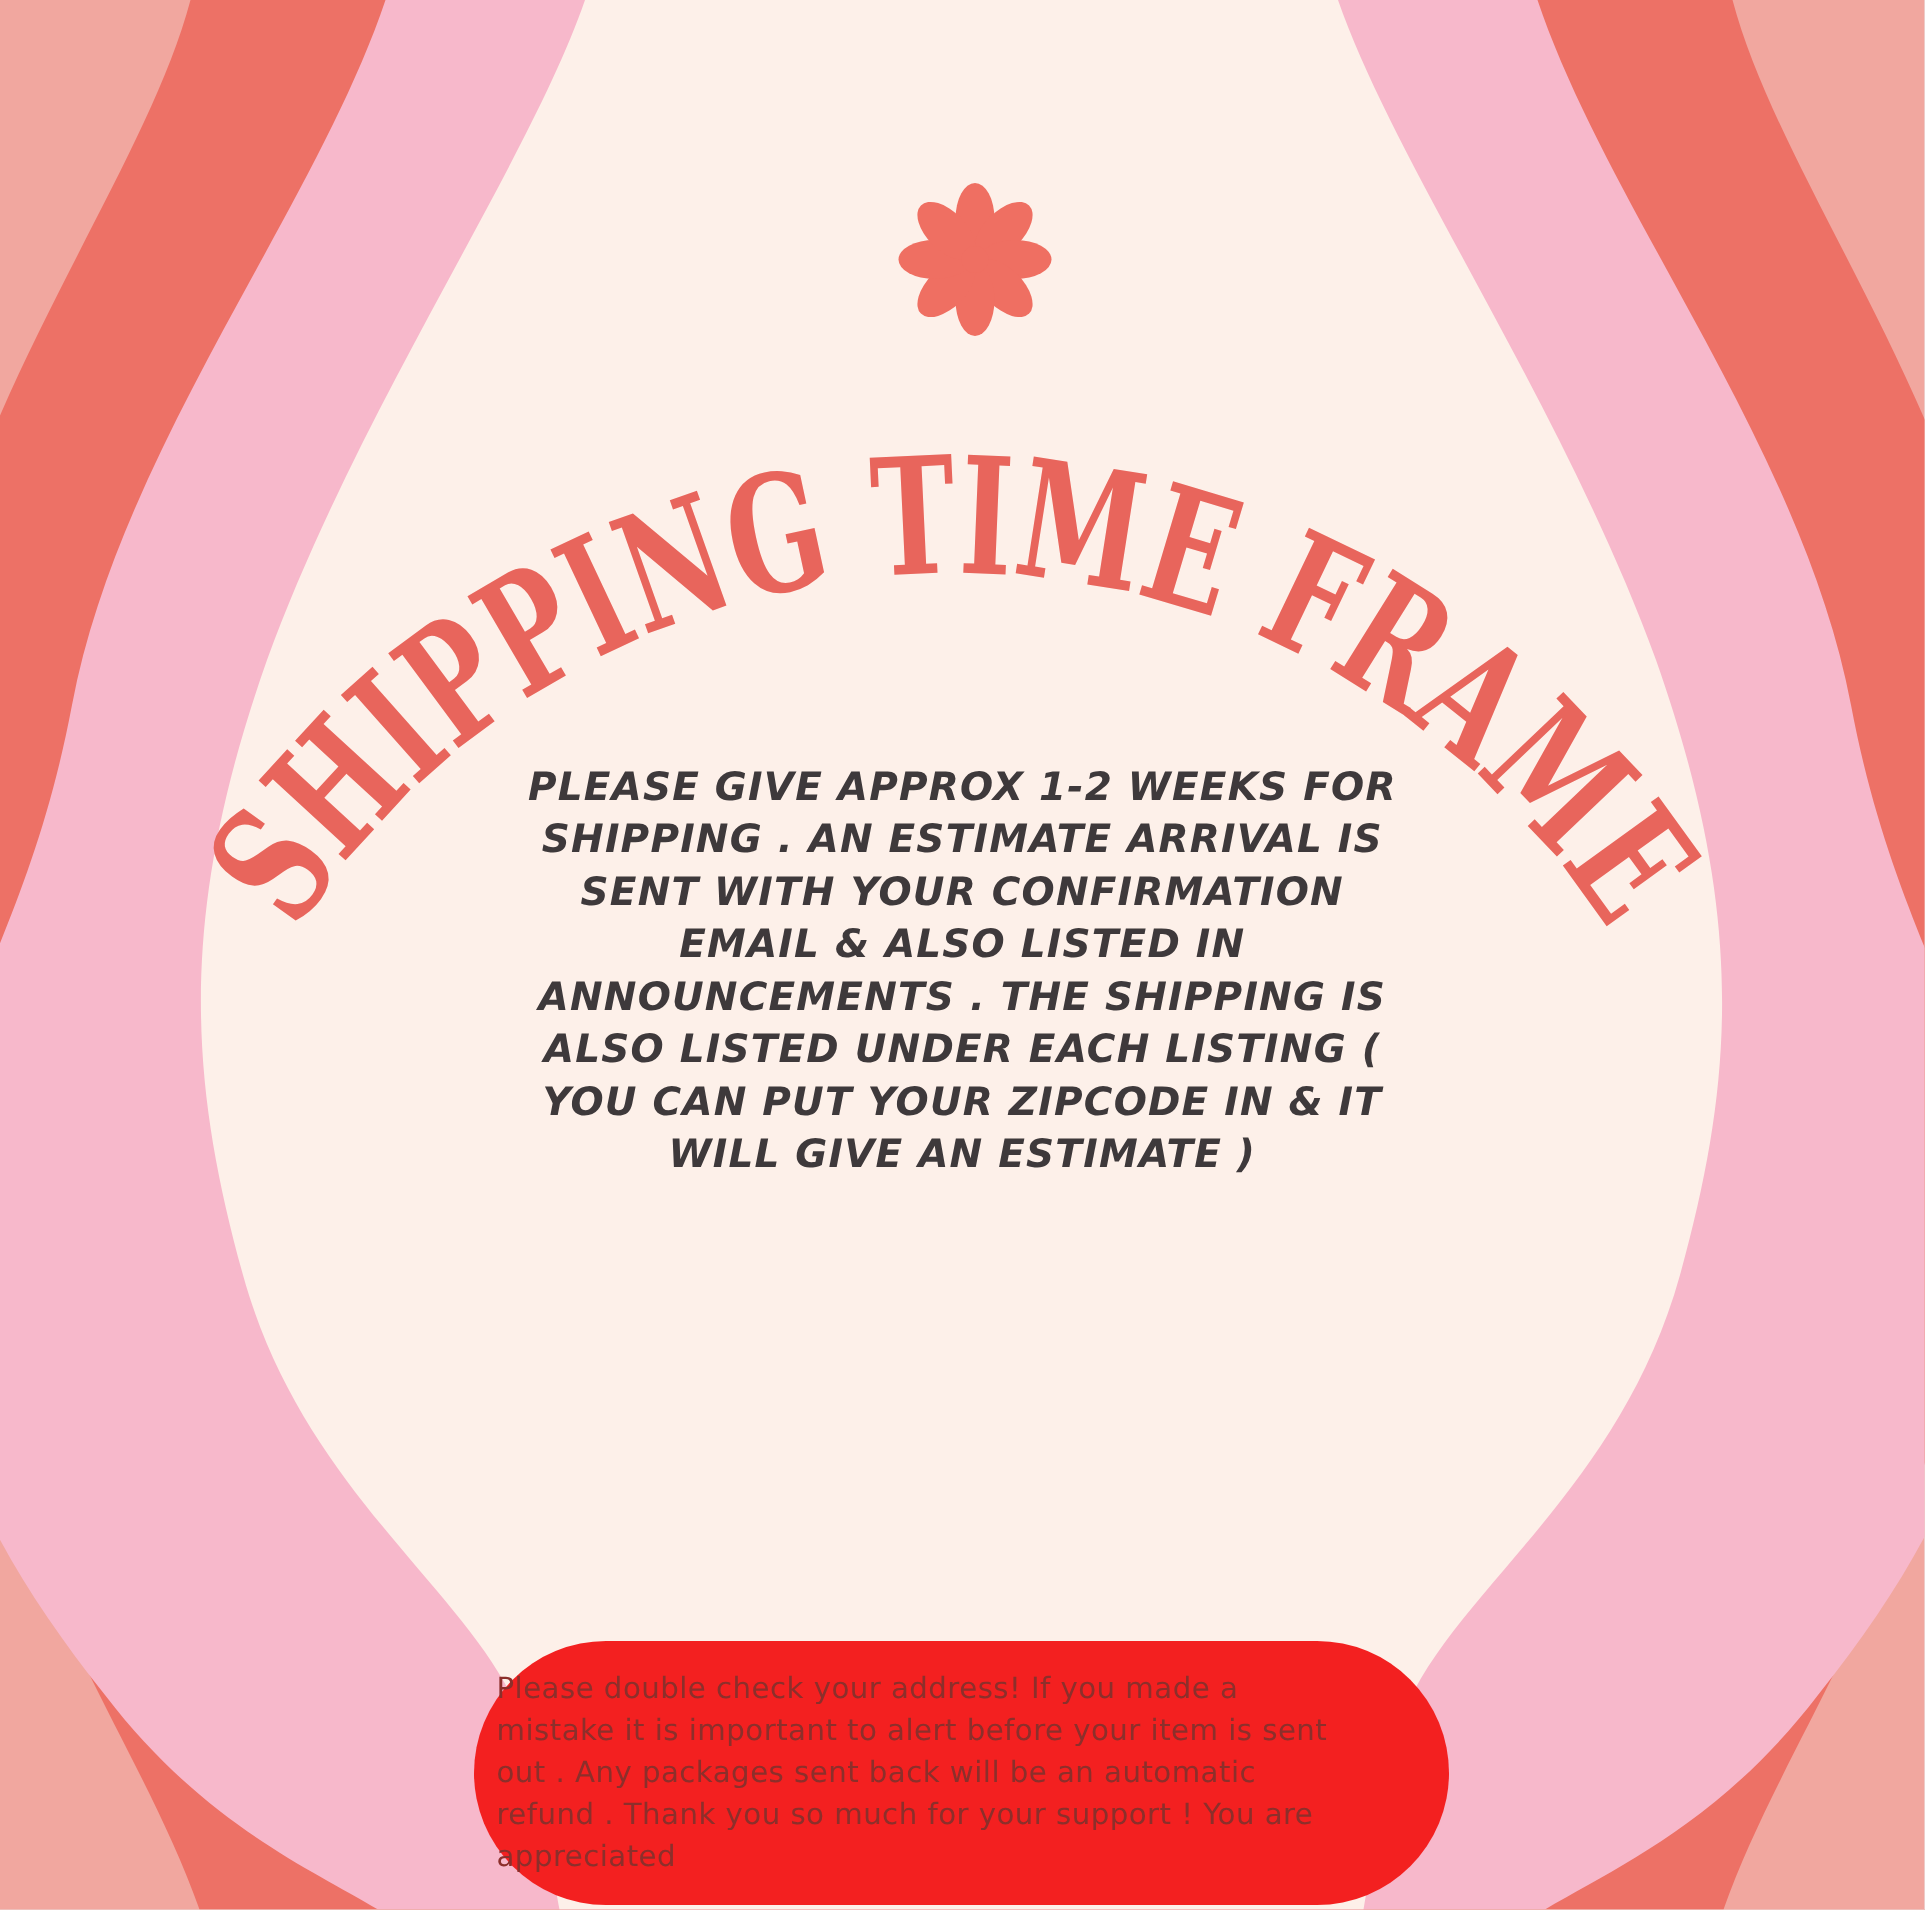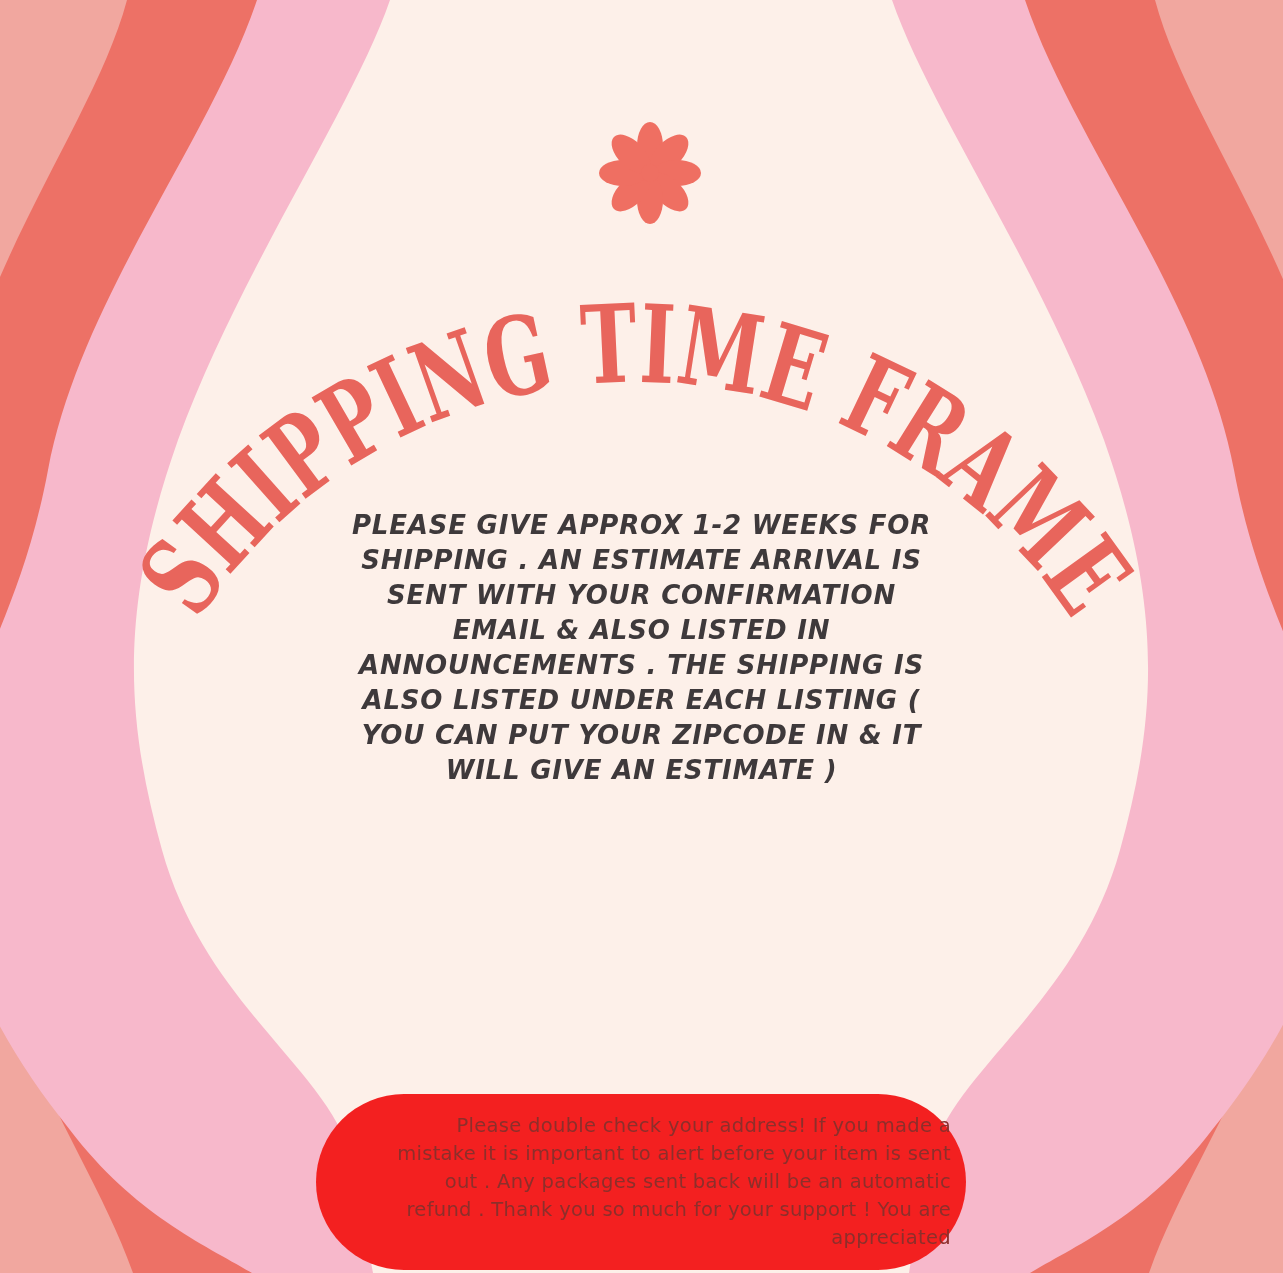--- a/index.html
+++ b/index.html
@@ -32,21 +32,21 @@
     left:316px;top:1094px;
     width:650px;height:176px;
     background:#f32020;
     border-radius:92px;
     display:flex;
     align-items:center;
     justify-content:center;
   }
   .notice-text{
     width:620px;
-    text-align:right;
+    text-align:left;
     white-space:pre-line;
     font-family:"DejaVu Sans",sans-serif;
     font-size:19.5px;
     line-height:28px;
     letter-spacing:0.3px;
     font-weight:500;
     color:#8c2f2b;
   }
   .title-svg{position:absolute;inset:0;display:block;}
   .title-text{

